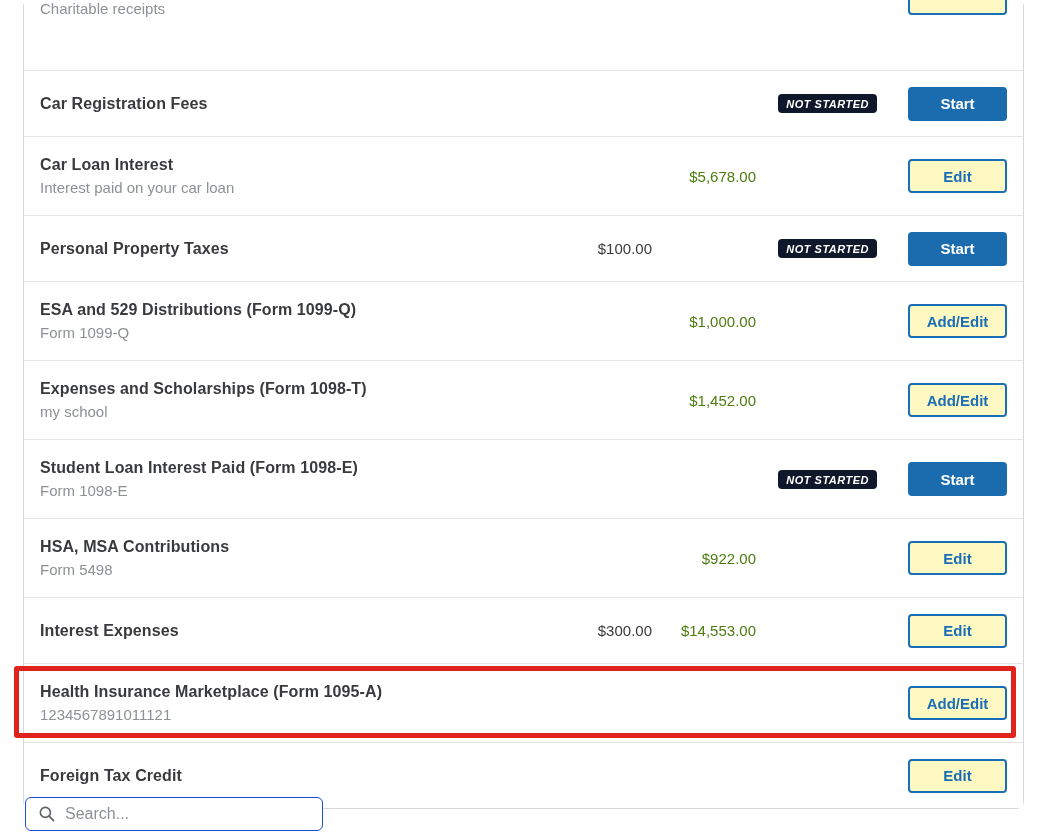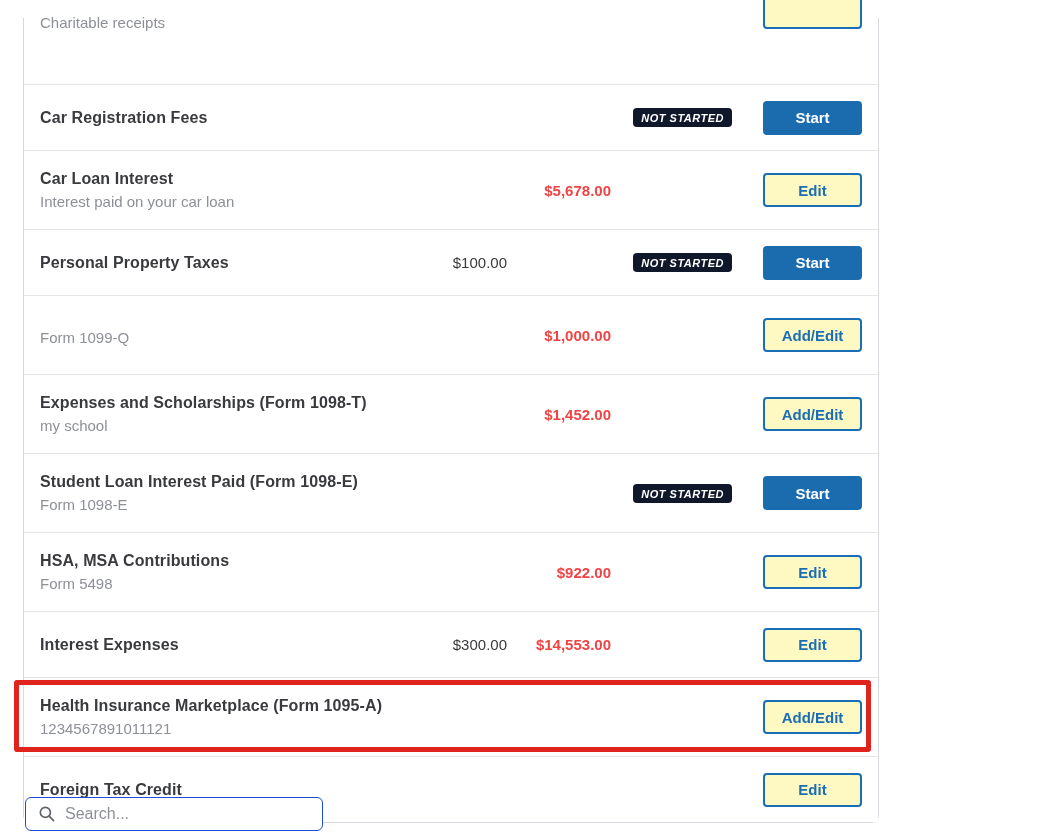--- a/index.html
+++ b/index.html
@@ -7,22 +7,22 @@
     padding: 0;
     width: 1057px;
     height: 836px;
     overflow: hidden;
     background: #ffffff;
     font-family: "Liberation Sans", sans-serif;
   }
   .list-container {
     position: absolute;
     left: 23px;
-    top: 18px;
-    width: 856px;
+    top: 4px;
+    width: 1001px;
     box-sizing: border-box;
     background: #ffffff;
     border: 1px solid #d5d8dc;
     border-top: none;
     border-radius: 0 0 8px 8px;
   }
   .row {
     display: flex;
     align-items: center;
     padding: 0 16px;
@@ -39,21 +39,21 @@
     font-weight: 700;
     color: #393a3d;
     letter-spacing: .1px;
   }
   .row-sub {
     font-size: 15px;
     color: #8d9096;
     margin-top: 5px;
   }
   .col-a1 { width: 120px; text-align: right; font-size: 15px; color: #393a3d; flex: none; }
-  .col-a2 { width: 104px; text-align: right; font-size: 15px; color: #ef4444; flex: none; font-weight: bold; }
+  .col-a2 { width: 104px; text-align: right; font-size: 15px; color: #4d7c0f; flex: none; }
   .col-badge { width: 121px; text-align: right; margin-right: 31px; flex: none; }
   .badge {
     display: inline-block;
     background: #0f172a;
     color: #ffffff;
     font-size: 11px;
     font-weight: 700;
     letter-spacing: .5px;
     padding: 4px 8px 3px 8px;
     border-radius: 4px;
@@ -179,20 +179,21 @@
     <div class="col-badge">
       <span class="badge">NOT STARTED</span>
     </div>
     <div class="btn-col">
       <button class="btn primary">Start</button>
     </div>
 
   </div>
     <div class="row has-sub">
     <div class="row-main">
+      <div class="row-title">ESA and 529 Distributions (Form 1099-Q)</div>
       <div class="row-sub">Form 1099-Q</div>
     </div>
     <div class="col-a1"></div>
     <div class="col-a2">$1,000.00</div>
     <div class="col-badge">
       
     </div>
     <div class="btn-col">
       <button class="btn outline">Add/Edit</button>
     </div>

